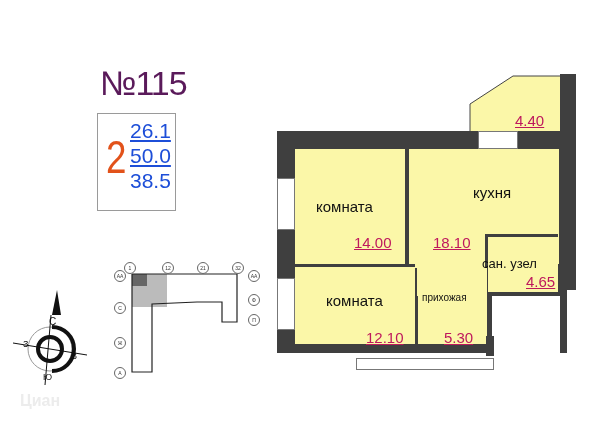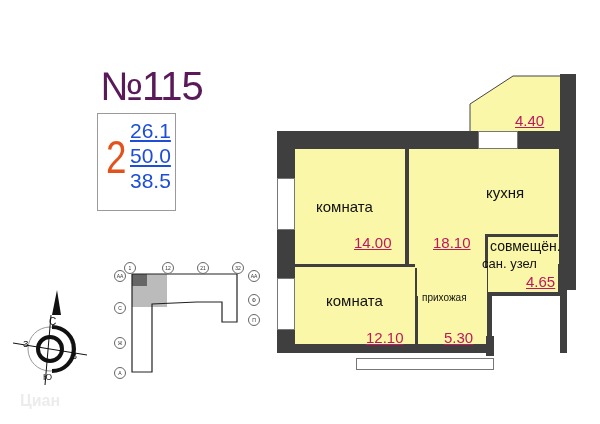--- a/index.html
+++ b/index.html
@@ -1,18 +1,18 @@
 <!DOCTYPE html>
 <html><head>
 <meta charset="utf-8">
 <style>
   html,body{margin:0;padding:0;background:#fff;}
   body{width:600px;height:424px;position:relative;overflow:hidden;font-family:"Liberation Sans",sans-serif;}
   .abs{position:absolute;}
-  .apt-no{left:100px;top:64px;font-size:40px;color:#5a1a5a;letter-spacing:-1px;}
+  .apt-no{left:100px;top:64px;font-size:34px;color:#5a1a5a;letter-spacing:-1px;}
   .area-box{left:97px;top:113px;width:79px;height:98px;border:1px solid #9a9a9a;box-sizing:border-box;}
   .rooms-count{left:8px;top:16px;font-size:46px;color:#e2521a;transform:scaleX(0.8);transform-origin:left;}
   .area-val{left:32px;font-size:21px;color:#1d4ed8;line-height:21px;}
   .ul{text-decoration:underline;}
   .room{background:#fbf7a8;position:absolute;}
   .wall{background:#3f3f3f;position:absolute;}
   .win{background:#fff;position:absolute;border:1px solid #777;box-sizing:border-box;}
   .lbl{position:absolute;font-size:15px;color:#111;white-space:nowrap;}
   .num{position:absolute;font-size:15px;color:#be185d;text-decoration:underline;white-space:nowrap;}
   .circ{position:absolute;width:10px;height:10px;border:1px solid #666;border-radius:50%;font-size:5px;text-align:center;line-height:10px;color:#333;background:#fff;}
@@ -57,23 +57,22 @@
   <div class="abs" style="left:492px;top:296px;width:68px;height:60px;background:#fff;"></div>
   <div class="wall" style="left:486px;top:336px;width:8px;height:20px;"></div>
 
   <div class="win" style="left:277px;top:178px;width:18px;height:52px;"></div>
   <div class="win" style="left:277px;top:278px;width:18px;height:52px;"></div>
   <div class="win" style="left:478px;top:131px;width:40px;height:18px;"></div>
   <div class="win" style="left:356px;top:358px;width:138px;height:12px;"></div>
 
   <div class="lbl" style="left:316px;top:198px">комната</div>
   <div class="num" style="left:354px;top:234px">14.00</div>
-  <div class="lbl" style="left:486px;top:184px">кухня</div>
+  <div class="lbl" style="left:473px;top:184px">кухня</div>
   <div class="num" style="left:433px;top:234px">18.10</div>
-  <div class="lbl" style="left:490px;top:238px;font-size:14px">совмещён.</div>
   <div class="lbl" style="left:482px;top:256px;font-size:13px">сан. узел</div>
   <div class="num" style="left:526px;top:273px">4.65</div>
   <div class="lbl" style="left:326px;top:292px">комната</div>
   <div class="num" style="left:366px;top:329px">12.10</div>
   <div class="lbl" style="left:422px;top:292px;font-size:10px">прихожая</div>
   <div class="num" style="left:444px;top:329px">5.30</div>
   <div class="num" style="left:515px;top:112px">4.40</div>
 </div>
 
 <div class="abs" style="left:112px;top:262px;width:150px;height:125px;">

